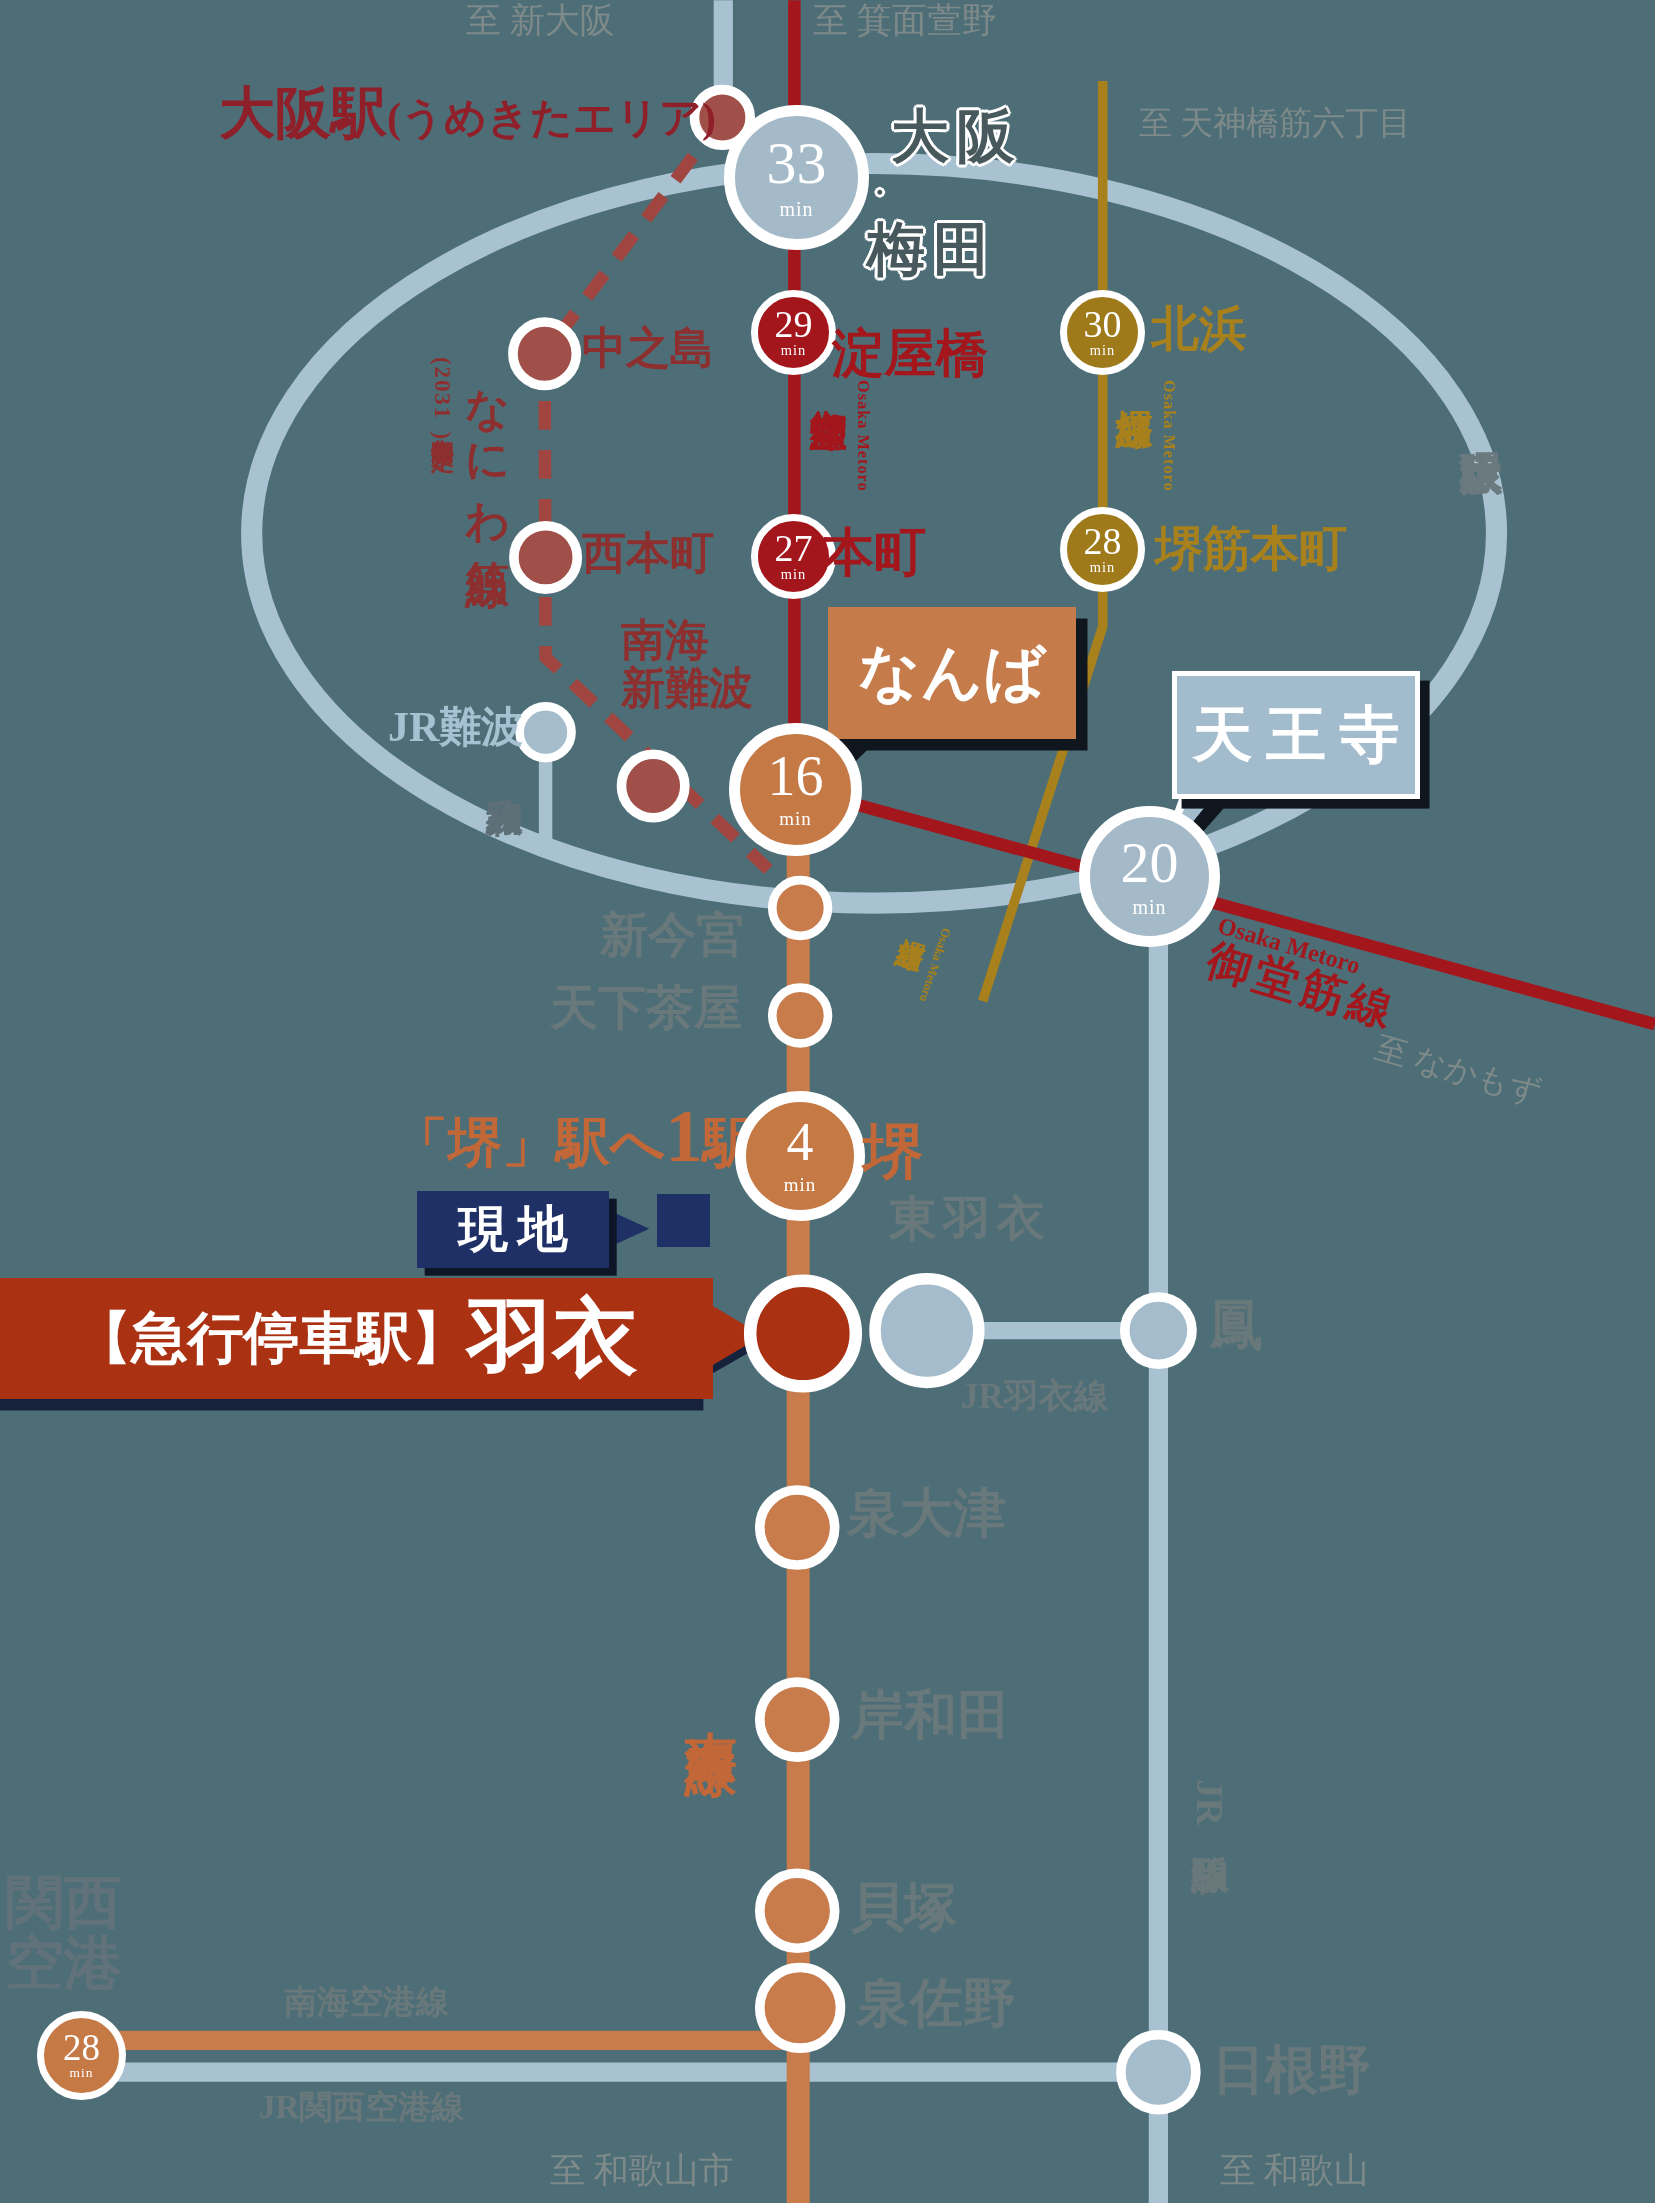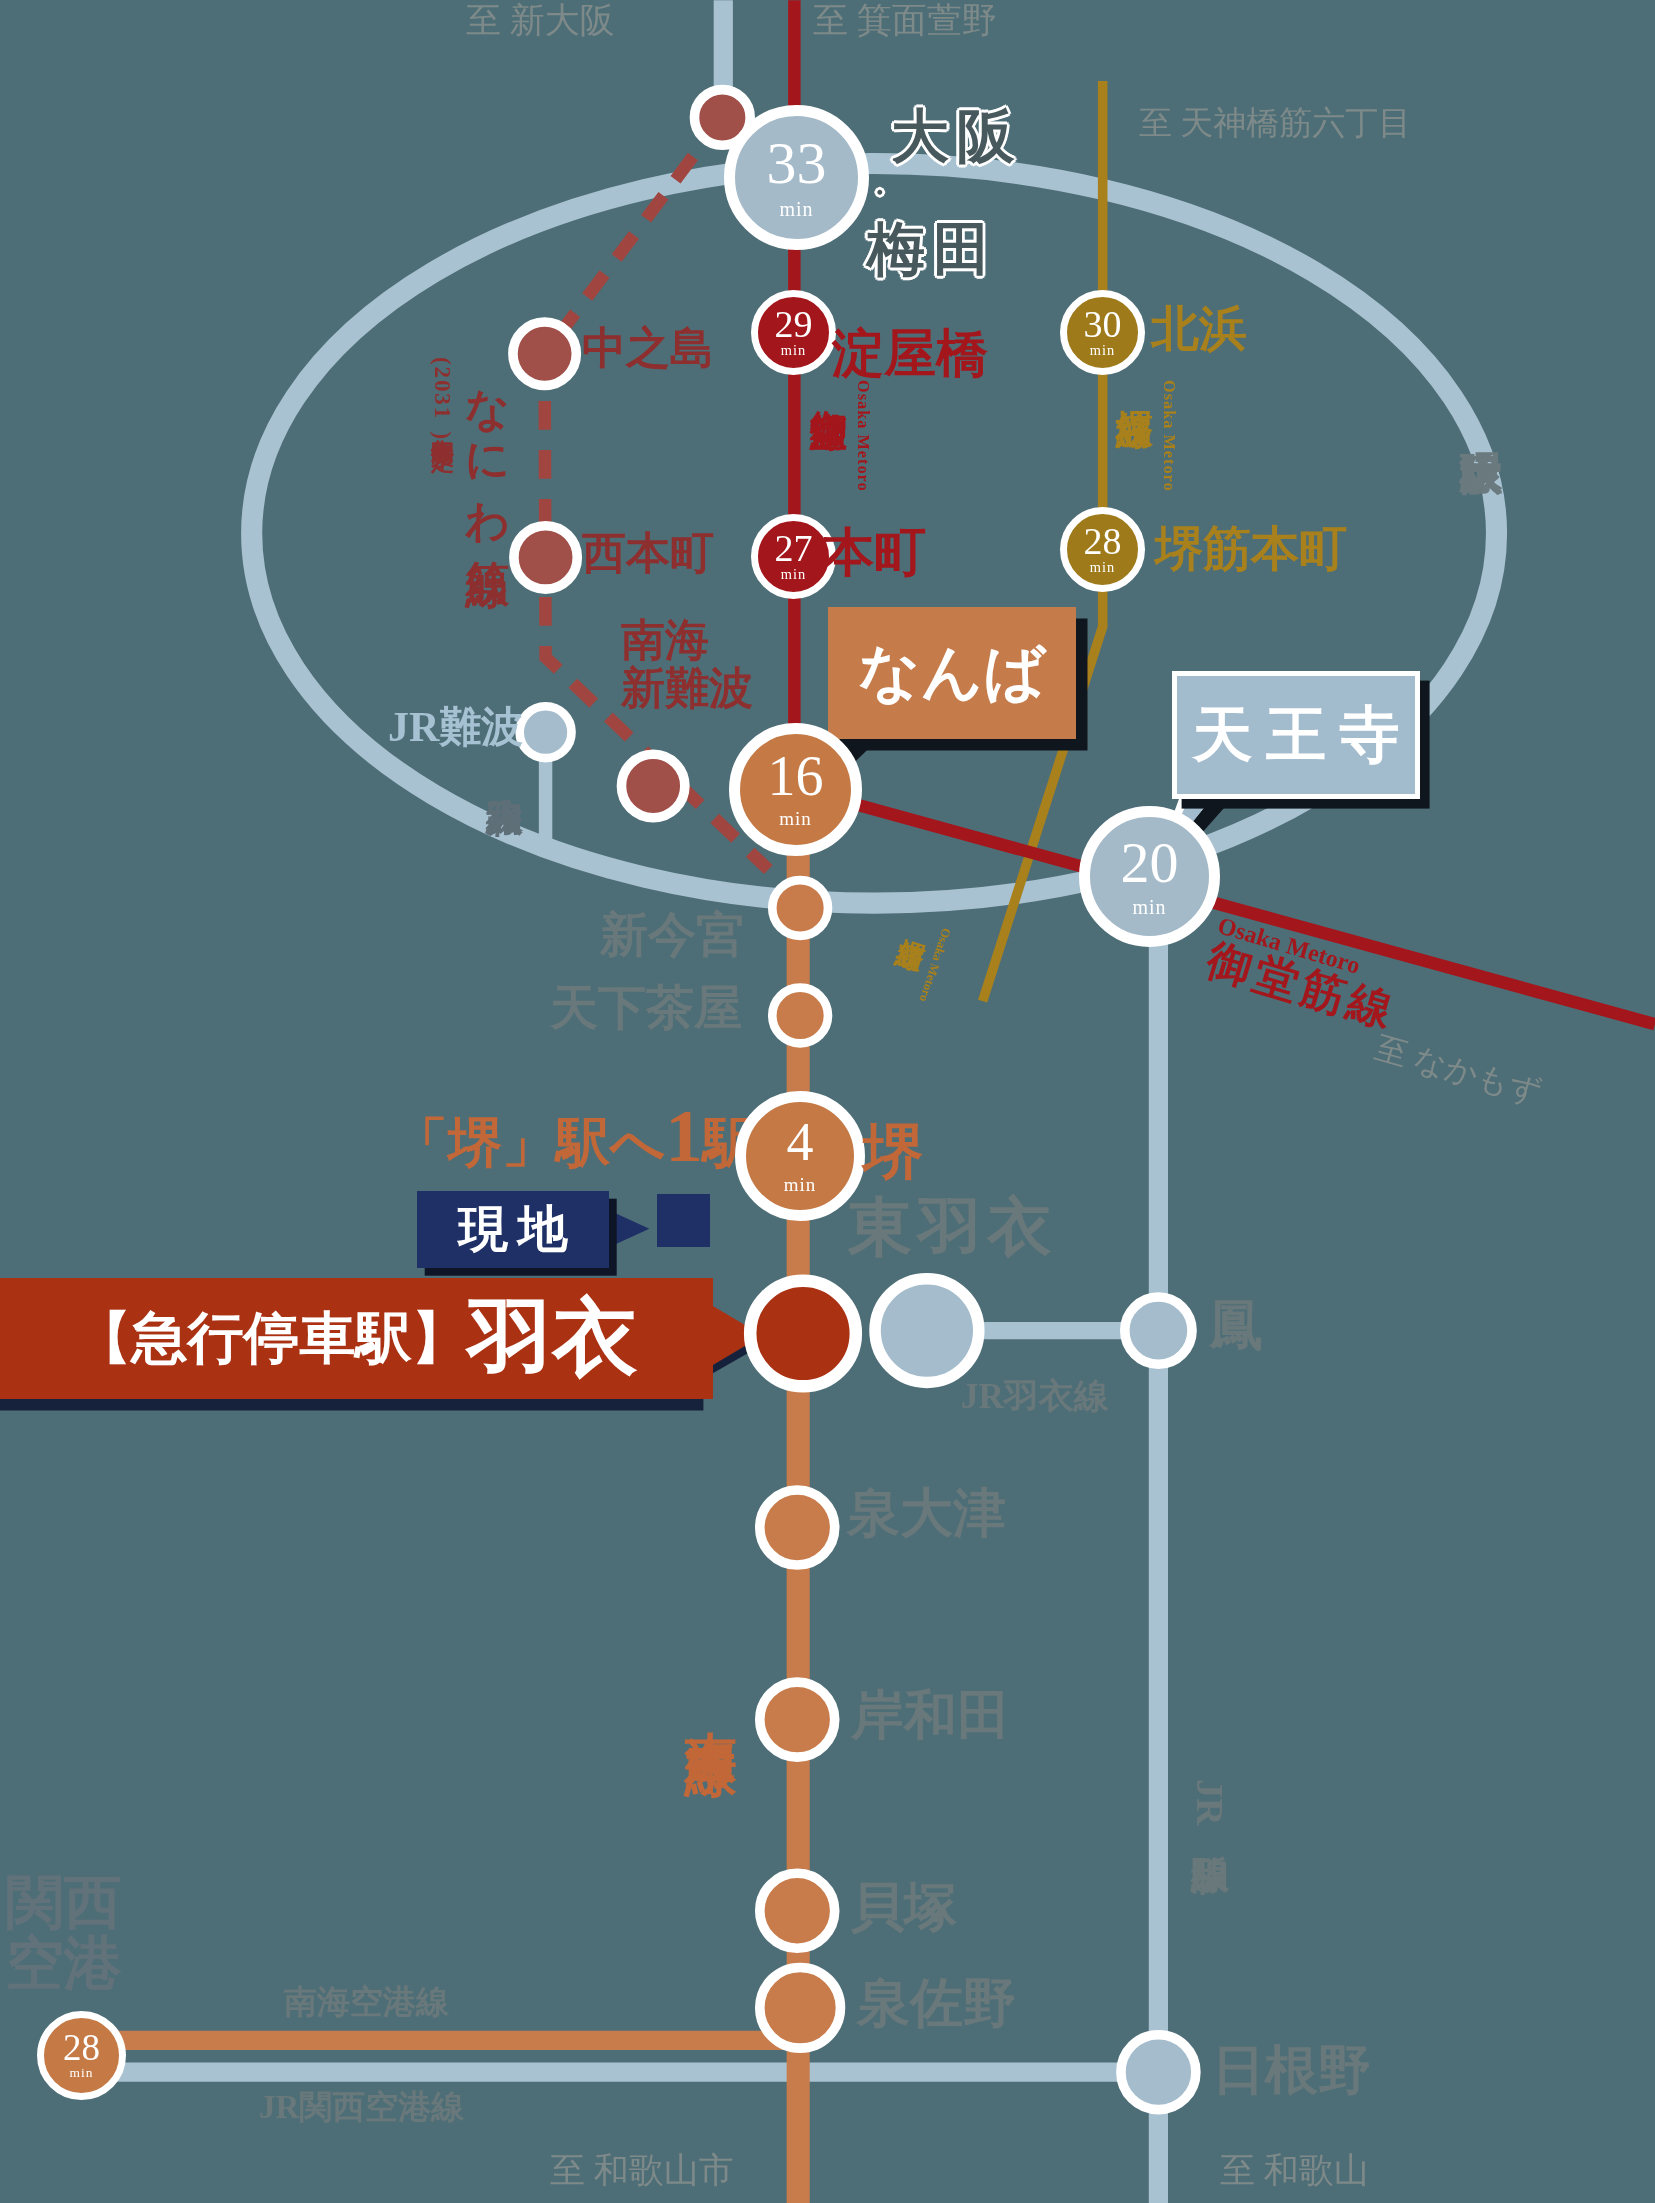--- a/index.html
+++ b/index.html
@@ -81,20 +81,23 @@
     <circle cx="1206" cy="2157" r="39" fill="#a4bccc" stroke="#fff" stroke-width="10"></circle>
   </svg>
 
   <div class="lbl dest" style="left:466px;top:1.9px;font-size:35px;">至 新大阪</div>
   <div class="lbl dest" style="left:813px;top:1.9px;font-size:35px;">至 箕面萱野</div>
   <div class="lbl dest" style="left:1139px;top:106px;font-size:33px;">至 天神橋筋六丁目</div>
   <div class="lbl dest" style="left:1381px;top:1030px;font-size:32px;transform:rotate(16deg);transform-origin:left top;">至 なかもず</div>
   <div class="lbl dest" style="left:550px;top:2152px;font-size:35px;">至 和歌山市</div>
   <div class="lbl dest" style="left:1220px;top:2152px;font-size:35px;">至 和歌山</div>
 
+  <div class="lbl" style="left:219px;top:83px;color:#8f2029;white-space:nowrap;">
+    <span style="font-size:56px;">大阪駅</span><span style="font-size:42px;">(うめきたエリア)</span>
+  </div>
   <div class="tc big" style="left:724px;top:105px;width:123px;height:123px;background:#a4bac8;">
     <div class="n" style="font-size:60px;">33</div>
     <div class="m" style="font-size:20px;">min</div>
   </div>
   <div class="lbl outlined" style="left:867px;top:92px;color:#47595d;text-align:left;line-height:1;">
     <div style="font-size:58px;letter-spacing:7.7px;margin-left:24px;">大阪</div>
     <div style="font-size:25px;line-height:.9;">・</div>
     <div style="font-size:58px;letter-spacing:7.7px;">梅田</div>
   </div>
 
@@ -184,21 +187,21 @@
   <div class="box" style="left:417px;top:1191px;width:192px;height:77px;background:#1e3066;box-shadow:7.7px 7.7px 0 #0e1526;">
     <span style="font-size:50px;letter-spacing:9.6px;text-indent:9.6px;">現地</span>
   </div>
   <div style="position:absolute;left:657px;top:1194px;width:53px;height:53px;background:#1e3066;"></div>
 
   <div class="box" style="left:0;top:1278px;width:713px;height:121px;background:#ab3113;box-shadow:-9.6px 11.5px 0 #16223c;align-items:baseline;padding-top:0;">
     <span style="font-size:56px;align-self:center;">【急行停車駅】</span>
     <span style="font-size:85px;align-self:center;line-height:1;">羽衣</span>
   </div>
 
-  <div class="lbl" style="left:848px;top:1193px;font-size:64px;letter-spacing:5.8px;">東羽衣</div>
+  <div class="lbl" style="left:889px;top:1193px;font-size:48px;letter-spacing:5.8px;">東羽衣</div>
   <div class="lbl" style="left:961px;top:1378px;font-size:35px;">JR羽衣線</div>
   <div class="lbl" style="left:1209px;top:1297px;font-size:54px;">鳳</div>
 
   <div class="lbl" style="left:847px;top:1485px;font-size:53px;">泉大津</div>
   <div class="lbl" style="left:851px;top:1687px;font-size:53px;">岸和田</div>
   <div class="vert lbl orangetx" style="left:682px;top:1689px;height:269px;font-size:52px;letter-spacing:5.8px;">南海本線</div>
   <div class="lbl" style="left:851px;top:1879px;font-size:53px;">貝塚</div>
   <div class="lbl" style="left:857px;top:1975px;font-size:53px;">泉佐野</div>
 
   <div class="lbl" style="left:5.8px;top:1873px;font-size:58px;color:#62727a;line-height:1.05;">関西

